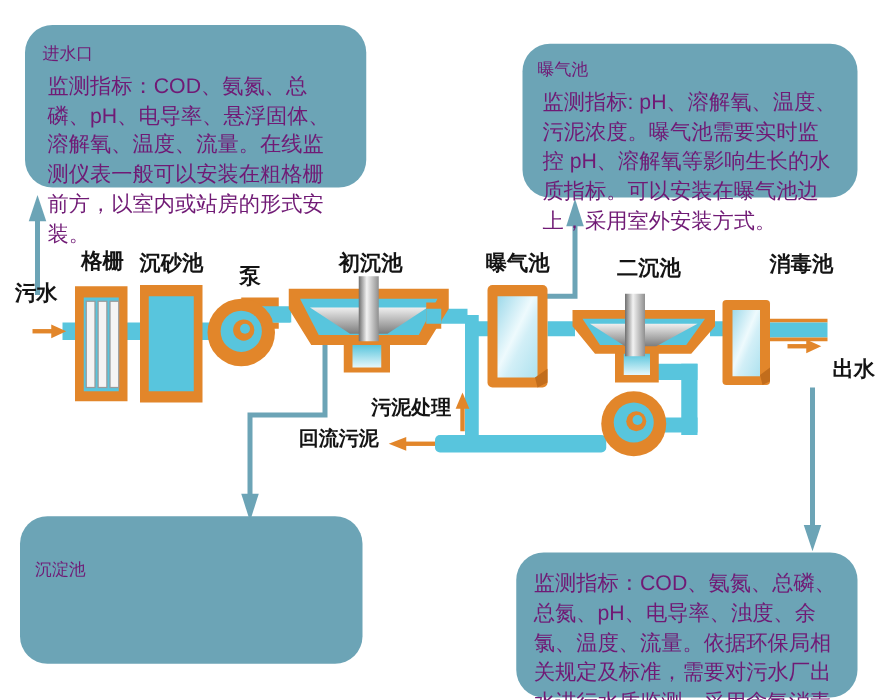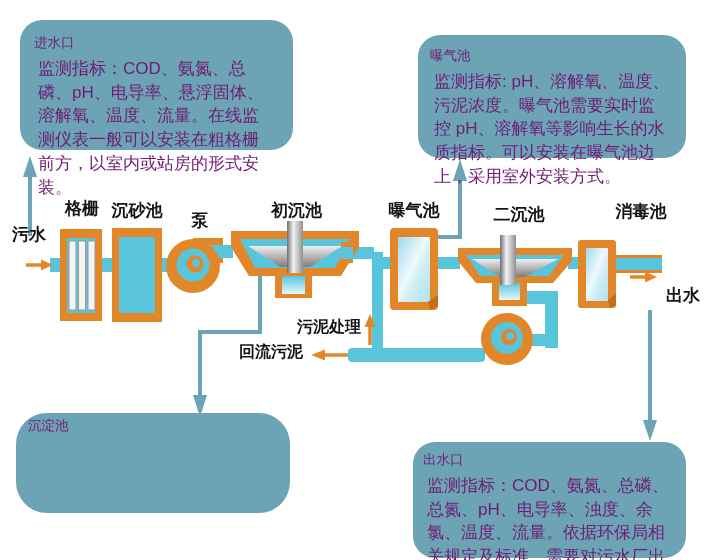--- a/index.html
+++ b/index.html
@@ -168,22 +168,21 @@
   <div class="info-box" style="left:20px;top:20px;width:273px;height:130px;padding:14px 14px;">
     <p class="info-title">进水口</p>
     <p class="info-body">监测指标：COD、氨氮、总磷、pH、电导率、悬浮固体、溶解氧、温度、流量。在线监测仪表一般可以安装在粗格栅前方，以室内或站房的形式安装。</p>
   </div>
 
   <div class="info-box" style="left:418px;top:35px;width:268px;height:123px;padding:12px 12px;">
     <p class="info-title">曝气池</p>
     <p class="info-body">监测指标: pH、溶解氧、温度、污泥浓度。曝气池需要实时监控 pH、溶解氧等影响生长的水质指标。可以安装在曝气池边上，采用室外安装方式。</p>
   </div>
 
-  <div class="info-box" style="left:16px;top:413px;width:274px;height:100px;padding:4px 12px;border-radius:31px;">
+  <div class="info-box" style="left:16px;top:413px;width:274px;height:118px;padding:34px 12px;">
     <p class="info-title">沉淀池</p>
   </div>
 
   <div class="info-box" style="left:413px;top:442px;width:273px;height:116px;padding:9px 10px;">
-    <p class="info-title">出水口</p>
     <p class="info-body">监测指标：COD、氨氮、总磷、总氮、pH、电导率、浊度、余氯、温度、流量。依据环保局相关规定及标准，需要对污水厂出水进行水质监测。采用含氯消毒剂进行消毒的，应同时测定排水中余氯含量。</p>
   </div>
 
 </div>
 
 </body></html>

